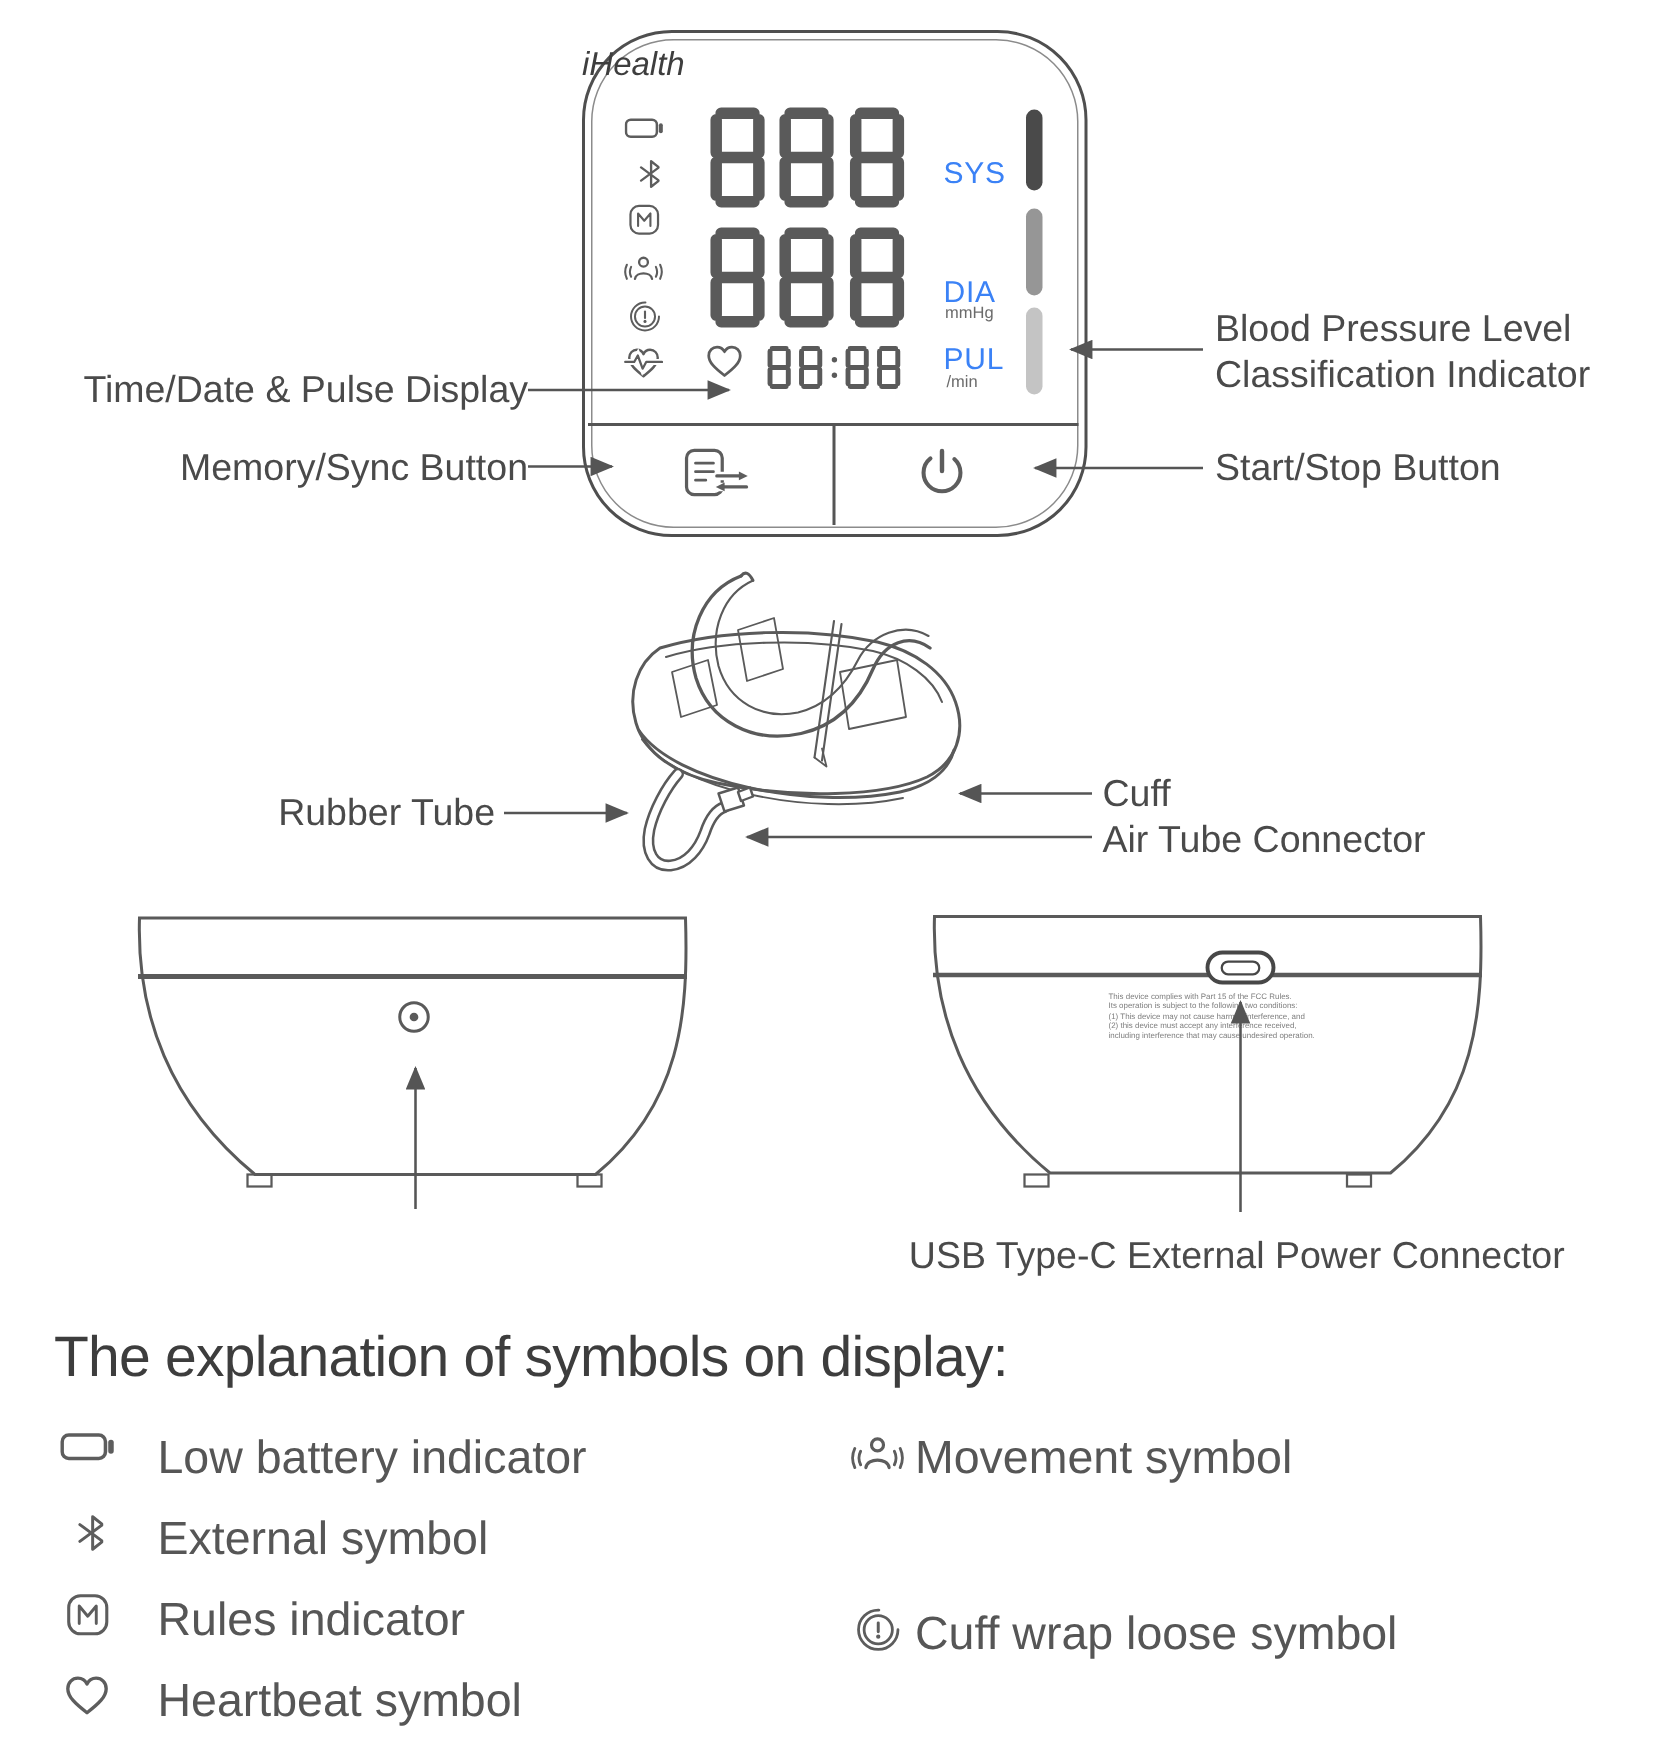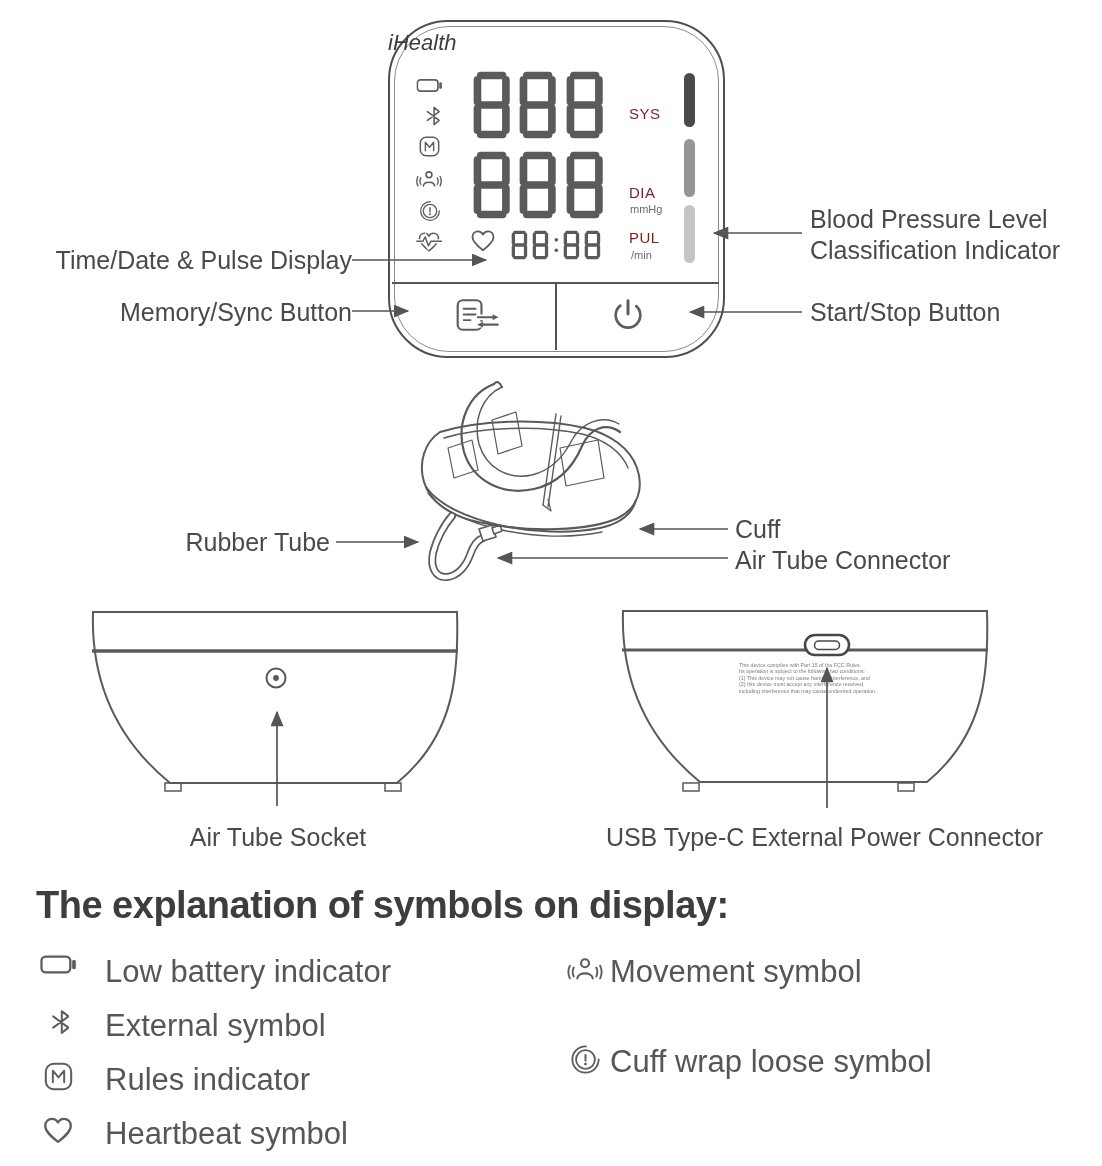--- a/index.html
+++ b/index.html
@@ -10,21 +10,21 @@
   .abs{position:absolute;}
   
   .dev-outline{position:absolute;left:388px;top:20px;width:333px;height:334px;
     border:2.4px solid #4f4f4f;border-radius:60px;}
   .dev-outline-inner{position:absolute;left:4px;top:4px;right:4px;bottom:4px;
     border:1.3px solid #8b8b8b;border-radius:55px;}
   .brand{position:absolute;left:388px;top:30px;width:337px;text-align:left;
     font-size:22px;color:#3e3e3e;font-style:italic;}
   .divider-h{position:absolute;left:392px;top:282px;width:327px;height:1.8px;background:#555;}
   .divider-v{position:absolute;left:555px;top:284px;width:1.8px;height:66px;background:#555;}
-  .disp-label{position:absolute;color:#7f1d1d;font-size:15px;letter-spacing:.5px;}
+  .disp-label{position:absolute;color:#3b82f6;font-size:20px;letter-spacing:.5px;}
   .disp-sub{position:absolute;color:#6b6b6b;font-size:11px;}
   .bar{position:absolute;left:684px;width:11px;border-radius:6px;}
   .digits{position:absolute;display:flex;color:#5a5a5a;}
   .digits svg{height:100%;display:block;}
   .digits .dchar path{fill:none;stroke:currentColor;stroke-width:7;stroke-linecap:round;}
   .digits .dcolon circle{fill:currentColor;}
   .digits-lg{height:70px;gap:7px;}
   .digits-sm{height:30px;gap:4px;}
   
   .uicon{color:#5d5d5d;}
@@ -32,21 +32,21 @@
   .uicon svg *{vector-effect:none;}
   .ic-stroke{fill:none;stroke:currentColor;}
   
   .callout{position:absolute;font-size:25px;color:#4a4a4a;white-space:pre-line;line-height:31px;}
   .callout.right{text-align:right;}
   .callout.center{text-align:center;}
   
   .fcc{position:absolute;left:739px;top:662px;font-size:5.3px;line-height:6.4px;
     color:#7d7d7d;white-space:pre;}
   
-  .heading{position:absolute;left:36px;top:884px;font-size:38px;font-weight:700;
+  .heading{position:absolute;left:36px;top:884px;font-size:38px;font-weight:400;
     color:#3d3d3d;letter-spacing:-.5px;}
   .sym-row{position:absolute;height:44px;display:flex;align-items:flex-start;}
   .sym-ic{display:flex;align-items:center;justify-content:center;}
   .sym-ic-l{width:56px;}
   .sym-ic-r{width:50px;}
   .sym-label{font-size:31px;color:#565656;white-space:nowrap;}
   .sym-label-l{margin-left:19px;}
   .sym-label-r{}
   
   .overlay{position:absolute;left:0;top:0;pointer-events:none;}
@@ -267,21 +267,20 @@
 including interference that may cause undesired operation.</div>
 
   <div class="callout right" style="right:750px;top:245px;white-space:nowrap">Time/Date &amp; Pulse Display</div>
   <div class="callout right" style="right:750px;top:297px;white-space:nowrap">Memory/Sync Button</div>
   <div class="callout" style="left:810px;top:204px">Blood Pressure Level
 Classification Indicator</div>
   <div class="callout" style="left:810px;top:297px;white-space:nowrap">Start/Stop Button</div>
   <div class="callout right" style="right:772px;top:527px;white-space:nowrap">Rubber Tube</div>
   <div class="callout" style="left:735px;top:514px;white-space:nowrap">Cuff</div>
   <div class="callout" style="left:735px;top:545px;white-space:nowrap">Air Tube Connector</div>
-  <div class="callout center" style="left:128px;top:822px;width:300px">Air Tube Socket</div>
   <div class="callout center" style="left:597px;top:822px;width:455px">USB Type-C External Power Connector</div>
 
   <svg class="overlay" width="1102" height="1166" viewBox="0 0 1102 1166">
     <defs>
       <marker id="arw" viewBox="0 0 12 10" markerWidth="16" markerHeight="13" refX="11" refY="5" orient="auto" markerUnits="userSpaceOnUse">
         <path d="M0 0 L12 5 L0 10 Z" fill="#555"></path>
       </marker>
     </defs>
     <g stroke="#555" stroke-width="1.7" fill="none">
       <path d="M352 260 H486" marker-end="url(#arw)"></path>
@@ -332,21 +331,21 @@
   </div>
 
   <div class="sym-row" style="left:560px;top:954px">
     <span class="sym-ic sym-ic-r uicon">
         <svg width="38" height="30" viewBox="0 0 30 24">
           <use href="#sym-movement"></use>
         </svg>
       </span>
     <span class="sym-label sym-label-r">Movement symbol</span>
   </div>
-  <div class="sym-row" style="left:560px;top:1044px">
+  <div class="sym-row" style="left:560px;top:1071px">
     <span class="sym-ic sym-ic-r uicon">
         <svg width="31" height="31" viewBox="0 0 25 25">
           <use href="#sym-cuffloose"></use>
         </svg>
       </span>
     <span class="sym-label sym-label-r">Cuff wrap loose symbol</span>
   </div>
 
 </div>
 

